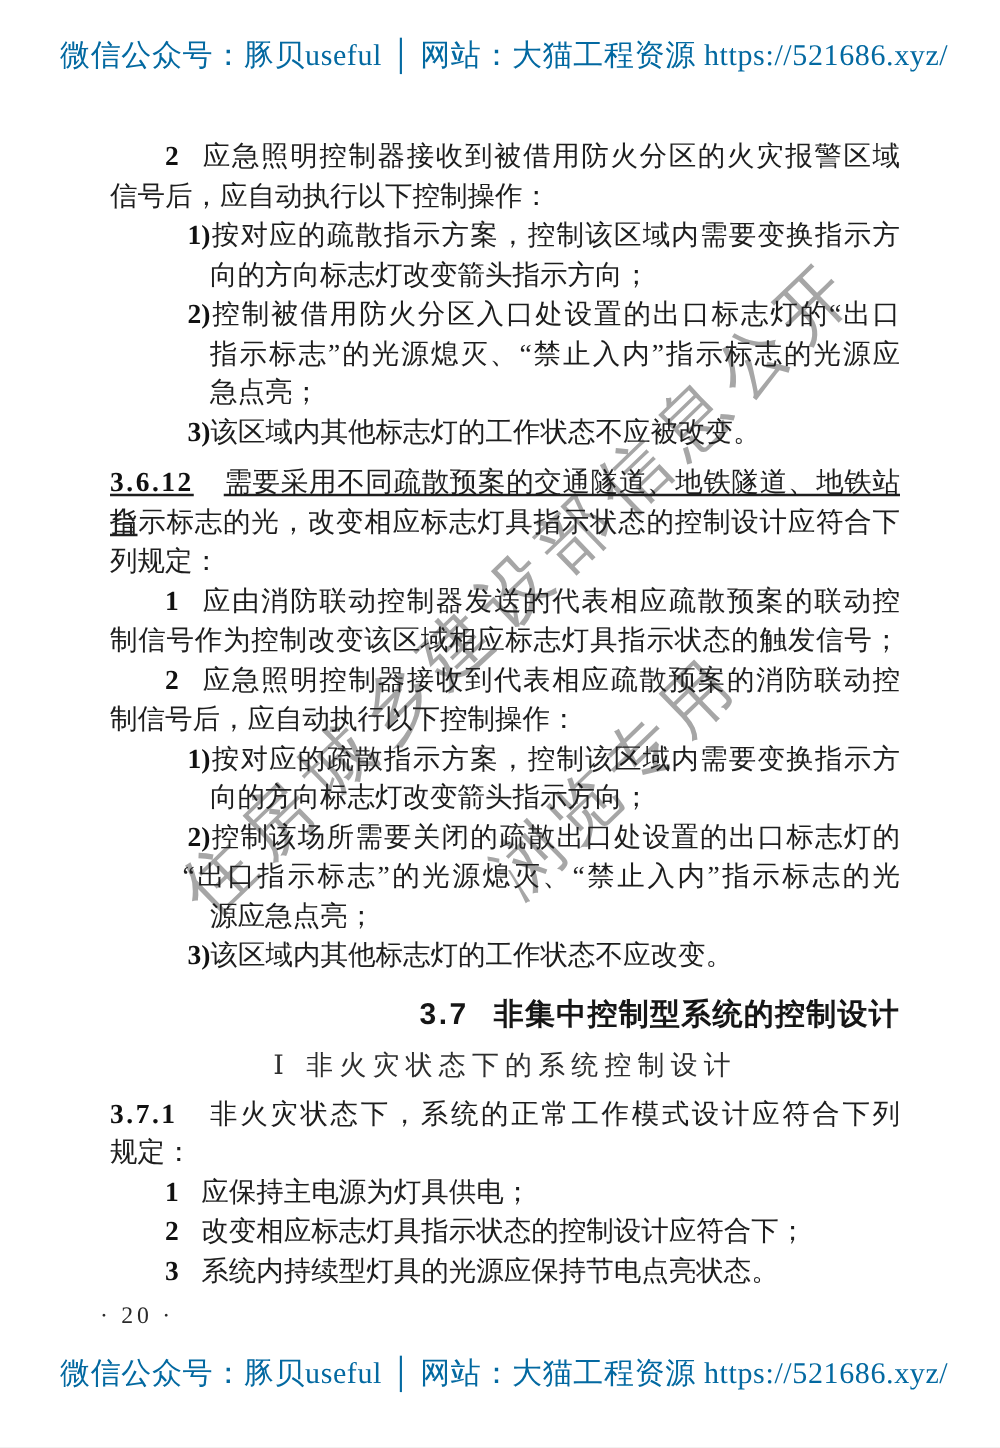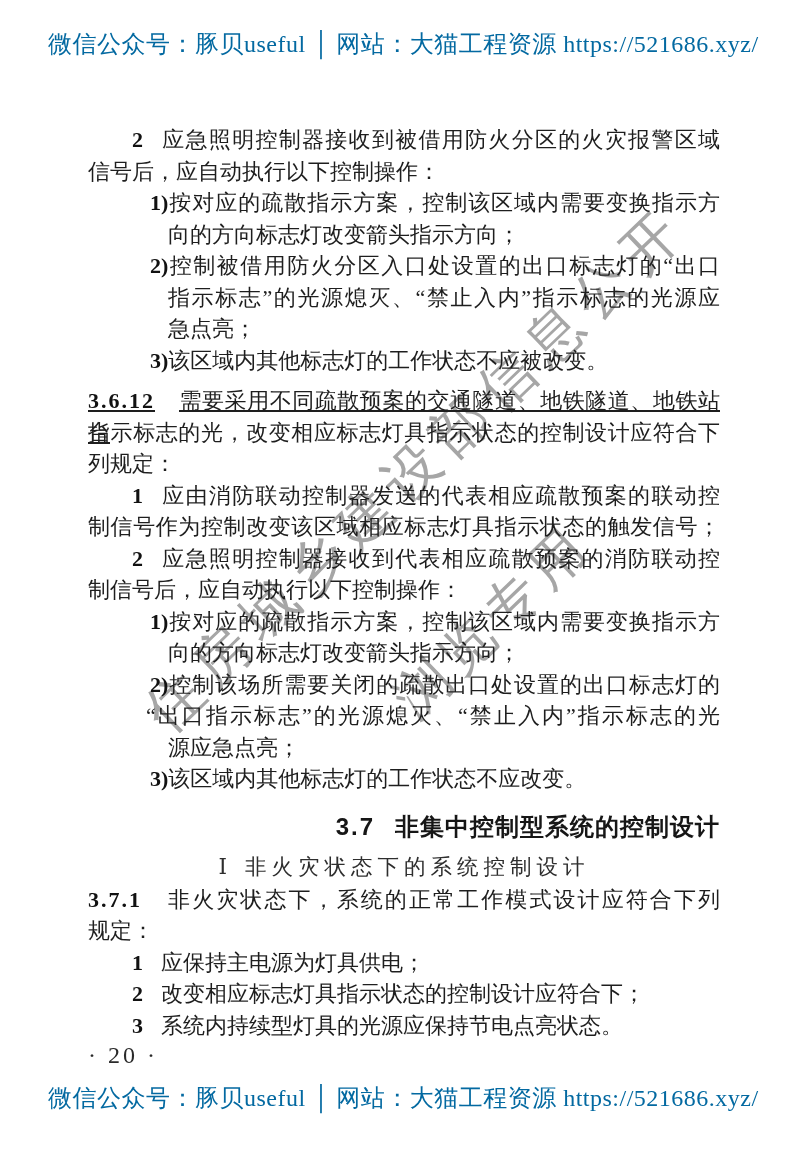--- a/index.html
+++ b/index.html
@@ -21,21 +21,21 @@
     position:absolute; z-index:0; color:#a6a6a6;
     font-family:"Liberation Serif","DejaVu Serif",serif;
     white-space:nowrap; pointer-events:none;
   }
   #wm1 { left:53px;  top:432px; width:726px; font-size:56px; letter-spacing:10px;
          transform:rotate(-44deg); transform-origin:center; text-align:center; }
   #wm2 { left:361px; top:585px; width:264px; font-size:54px; letter-spacing:8px;
          transform:rotate(-44deg); transform-origin:center; text-align:center; }
   
   #doc {
-    position:absolute; left:88px; top:124px; width:632px; z-index:1;
+    position:absolute; left:88px; top:109px; width:632px; z-index:1;
     font-size:22px; color:#1e1e1e;
   }
   .bodyline { line-height:31.5px; height:31.5px; }
   .bodyline .num { font-weight:bold; color:#111; }
   .l-first { padding-left:44px; }
   .l-first .num { margin-right:18px; }
   .l-clause .num { margin-right:24px; letter-spacing:2px; }
   .l-list { padding-left:62px; }
   .l-listcont { padding-left:80px; }
   .l-listhang { padding-left:58px; }
@@ -46,25 +46,25 @@
     margin-top:15px; line-height:34px; height:34px; text-align:right;
     font-family:"Liberation Sans","DejaVu Sans",sans-serif;
     font-weight:bold; font-size:24px; color:#161616; letter-spacing:1px;
   }
   #section-heading .h-num { margin-right:20px; letter-spacing:2px; }
   #subsection-heading {
     margin-top:8px; line-height:30px; height:30px; text-align:center;
     font-size:21.5px; color:#2e2e2e; letter-spacing:5px; font-weight:normal;
   }
   #subsection-heading .h-num { margin-right:18px; letter-spacing:0; }
-  #lines-bottom { margin-top:2px; }
+  #lines-bottom { margin-top:8px; }
   
   #page-number {
-    position:absolute; left:88px; top:1042px; z-index:1;
-    font-size:24px; color:#2a2a2a; letter-spacing:3px;text-align:center;
+    position:absolute; left:80px; top:1042px; z-index:1;
+    font-size:19px; color:#2a2a2a; letter-spacing:3px;text-align:center;
   }
 </style>
 </head>
 <body>
 
 <div id="page">
 
   <div id="header-banner" class="banner">微信公众号：豚贝useful │ 网站：大猫工程资源 https://521686.xyz/</div>
 
   <div id="wm1" class="wm">住房城乡建设部信息公开</div>

